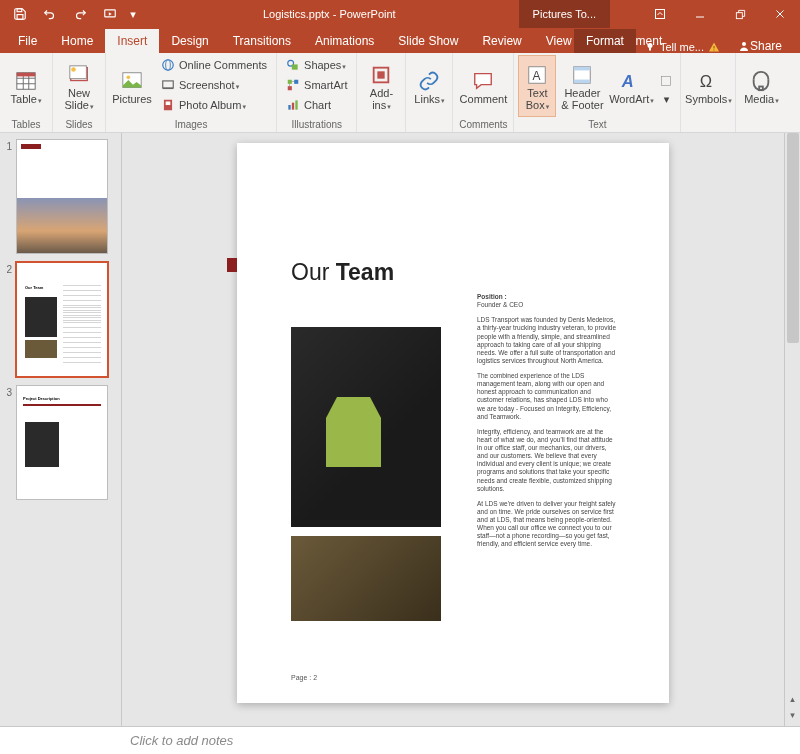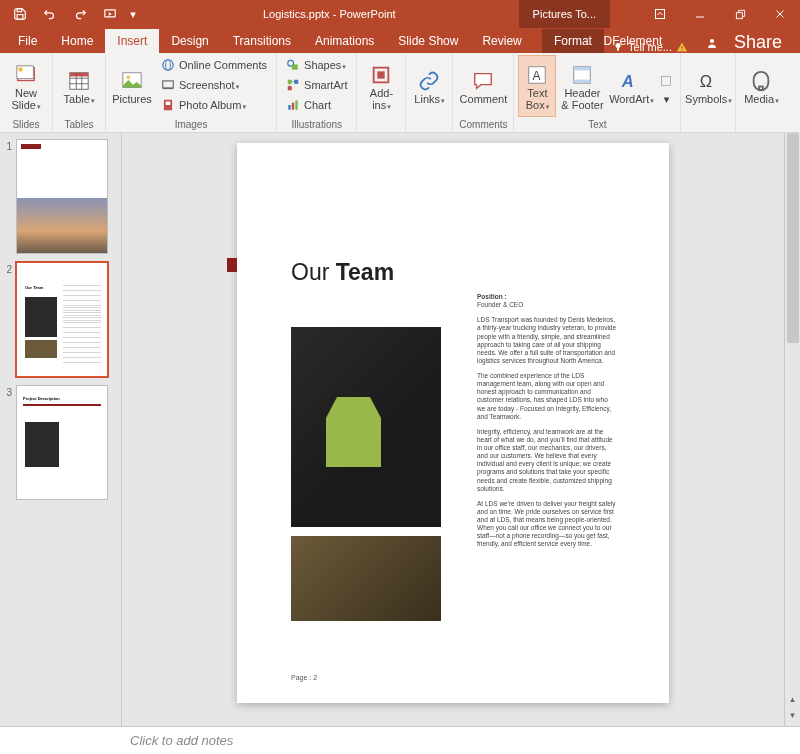--- a/index.html
+++ b/index.html
@@ -13,21 +13,21 @@
   .drawing-tools { background: #8a3520; padding: 0 14px; height: 28px; display: flex; align-items: center; }
   .win-btns { display: flex; }
   .win-btn { width: 40px; height: 28px; display: flex; align-items: center; justify-content: center; cursor: pointer; }
 
   
   .ribbon-tabs { height: 25px; background: #b7472a; display: flex; align-items: flex-end; color: #fff; font-size: 12px; padding-left: 6px; position: relative; }
   .ribbon-tab { padding: 5px 12px 5px; cursor: pointer; }
   .ribbon-tab.active { background: #f3f2f1; color: #b7472a; }
   .format-wrap { position: absolute; right: 8px; display: flex; align-items: flex-end; gap: 2px; }
   .tell-me { display:flex; align-items:center; gap:4px; padding:0 6px; font-size:11px; }
-  .share-btn { display:flex; align-items:center; gap:16px; padding:0 10px; font-size:18px; cursor:pointer;margin-top:45px; }
+  .share-btn { display:flex; align-items:center; gap:0; padding:0 10px; font-size:12px; cursor:pointer;margin-top:45px; }
 
   
   .ribbon { height: 80px; background: #f3f2f1; border-bottom: 1px solid #d6d6d6; display: flex; font-size: 11px; color: #444; }
   .group { display: flex; flex-direction: column; border-right: 1px solid #e1e1e1; padding: 2px 4px 0; }
   .group-body { flex: 1; display: flex; align-items: flex-start; gap: 2px; }
   .group-label { text-align: center; font-size: 10px; color: #666; padding-bottom: 2px; }
   .big-btn { display: flex; flex-direction: column; align-items: center; justify-content: center; width: 44px; height: 62px; padding-top:4px; cursor: pointer; border:1px solid transparent; gap:2px; text-align:center; line-height:1.05; }
   .big-btn svg, .stack-row svg { flex-shrink:0; }
   .big-btn .lbl { font-size:11px; }
   .big-btn.active { background:#f6d6c2; border:1px solid #e7b28e; }
@@ -184,44 +184,44 @@
       <span>Share</span>
     </div>
   </div>
 </div>
 
 <div class="ribbon">
   <div class="group">
     <div class="group-body">
       <div class="big-btn">
         <svg width="24" height="22" viewBox="0 0 24 24">
-            <rect x="3" y="4" width="18" height="14" fill="#fff" stroke="#c0504d" stroke-width="1.5"></rect>
-            <rect x="2" y="2" width="18" height="14" fill="#fff" stroke="#888"></rect>
-            <circle cx="6" cy="6" r="2.5" fill="#f3c04a"></circle>
-          </svg>
-        <span class="lbl dd-arrow">New Slide</span>
-      </div>
-    </div>
-    <div class="group-label">Slides</div>
-  </div>
-  <div class="group">
-    <div class="group-body">
-      <div class="big-btn">
-        <svg width="24" height="22" viewBox="0 0 24 24">
             <rect x="2" y="3" width="20" height="18" fill="#fff" stroke="#666"></rect>
             <line x1="2" y1="9" x2="22" y2="9" stroke="#666"></line>
             <line x1="2" y1="15" x2="22" y2="15" stroke="#666"></line>
             <line x1="9" y1="3" x2="9" y2="21" stroke="#666"></line>
             <line x1="15" y1="3" x2="15" y2="21" stroke="#666"></line>
             <rect x="2" y="3" width="20" height="4" fill="#c0504d"></rect>
           </svg>
         <span class="lbl dd-arrow">Table</span>
       </div>
     </div>
     <div class="group-label">Tables</div>
+  </div>
+  <div class="group">
+    <div class="group-body">
+      <div class="big-btn">
+        <svg width="24" height="22" viewBox="0 0 24 24">
+            <rect x="3" y="4" width="18" height="14" fill="#fff" stroke="#c0504d" stroke-width="1.5"></rect>
+            <rect x="2" y="2" width="18" height="14" fill="#fff" stroke="#888"></rect>
+            <circle cx="6" cy="6" r="2.5" fill="#f3c04a"></circle>
+          </svg>
+        <span class="lbl dd-arrow">New Slide</span>
+      </div>
+    </div>
+    <div class="group-label">Slides</div>
   </div>
   <div class="group">
     <div class="group-body">
       <div class="big-btn">
         <svg width="24" height="22" viewBox="0 0 24 24">
             <rect x="2" y="3" width="20" height="16" fill="#fff" stroke="#888"></rect>
             <circle cx="8" cy="8" r="2" fill="#f3c04a"></circle>
             <path d="M2 17l6-6 5 5 4-3 5 4v2H2z" fill="#7ab648"></path>
           </svg>
         <span class="lbl">Pictures</span>

